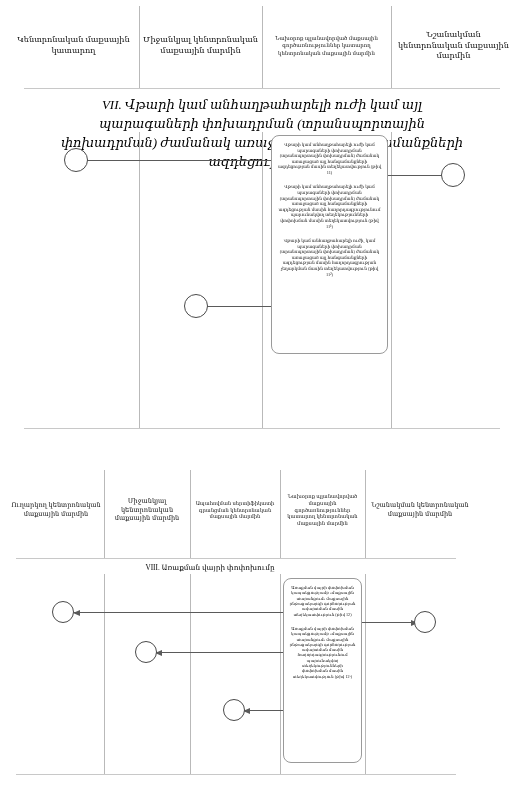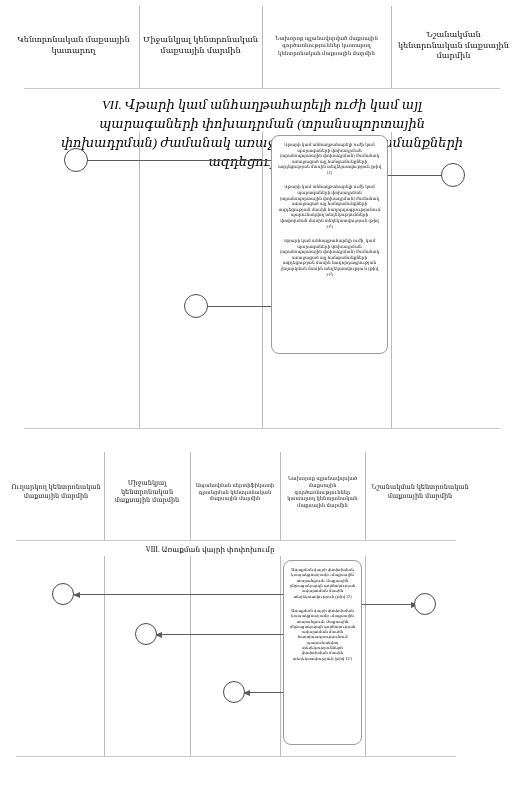--- a/index.html
+++ b/index.html
@@ -76,21 +76,21 @@
   .task-para:last-child{margin-bottom:0;}
 
   
   #sec-top{top:0;height:452px;}
   #sec-top .lane-head{font-size:8.2px;}
   #sec-top .lane-head.small{font-size:5.4px;line-height:1.35;}
   #sec-top .sec-title{font-size:13px;font-style:italic;}
   #sec-top .task-para{font-size:4.3px;}
 
   
-  #sec-bottom{top:434px;height:335px;}
+  #sec-bottom{top:452px;height:335px;}
   #sec-bottom .lane-head{font-size:6.6px;}
   #sec-bottom .lane-head.small{font-size:5.2px;line-height:1.3;}
   #sec-bottom .sec-title{font-size:7.3px;}
   #sec-bottom .task-para{font-size:4.1px;}
 </style>
 </head>
 <body>
 
 <div class="page">
 

